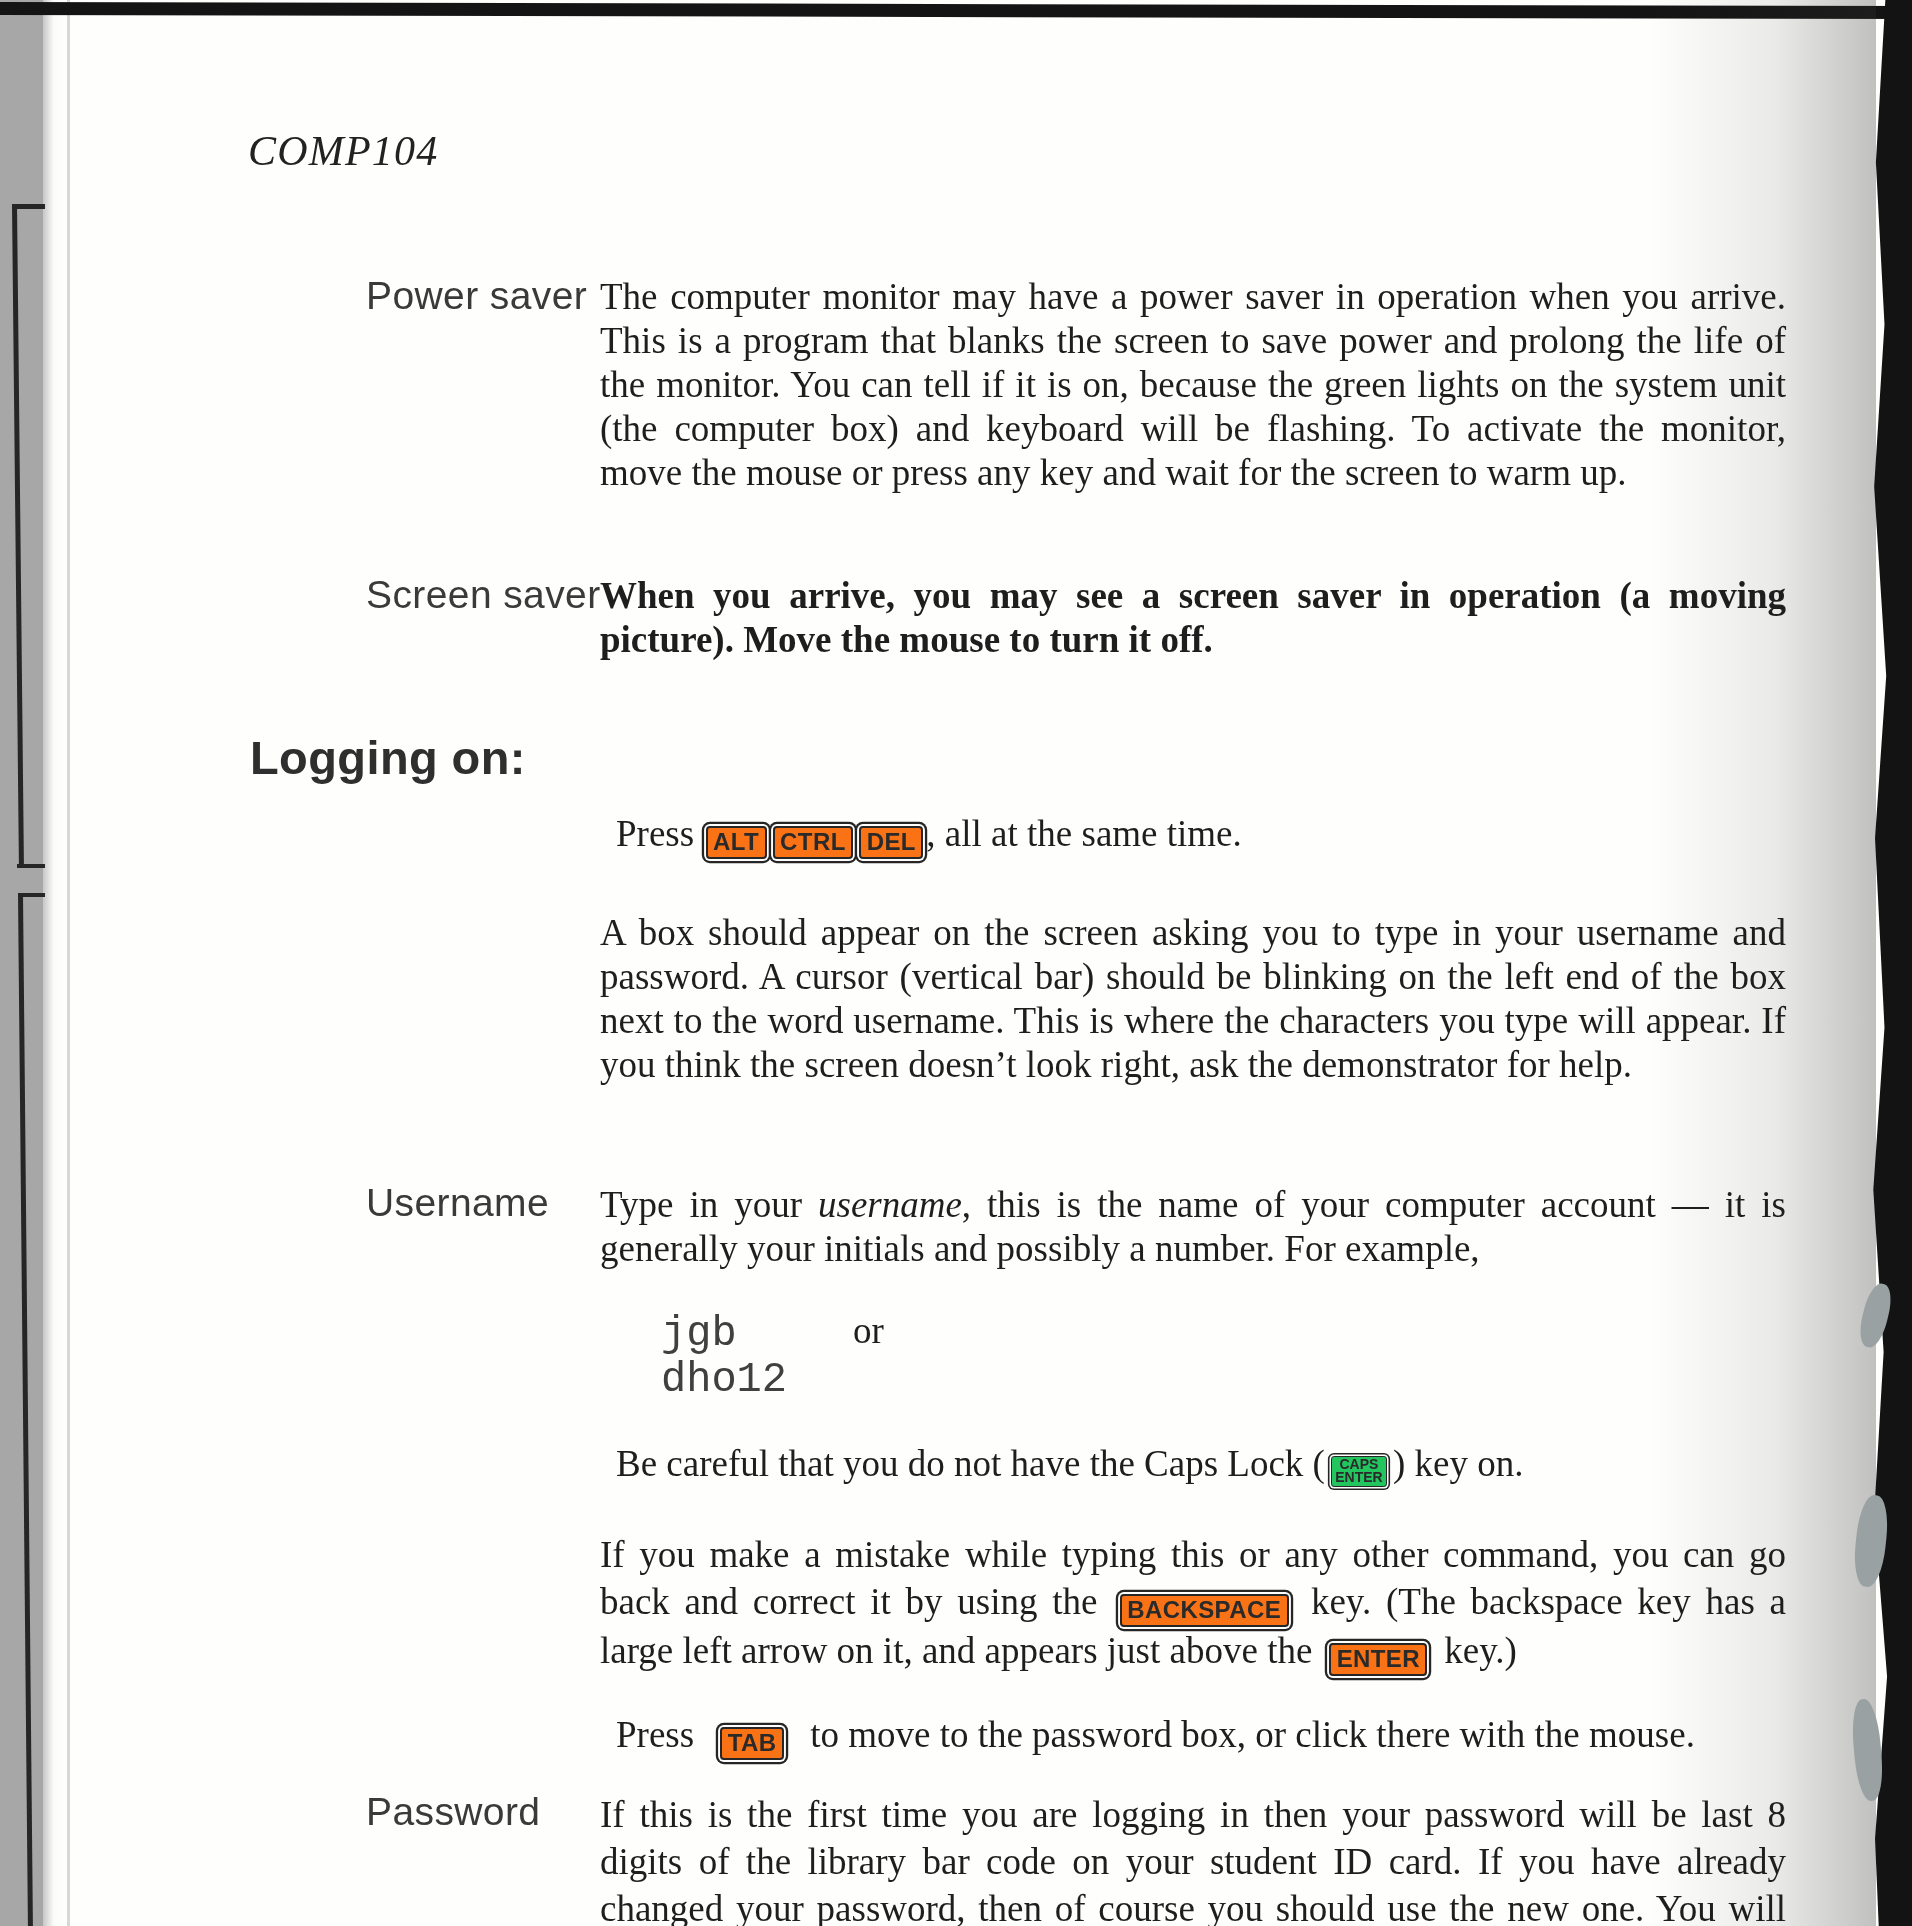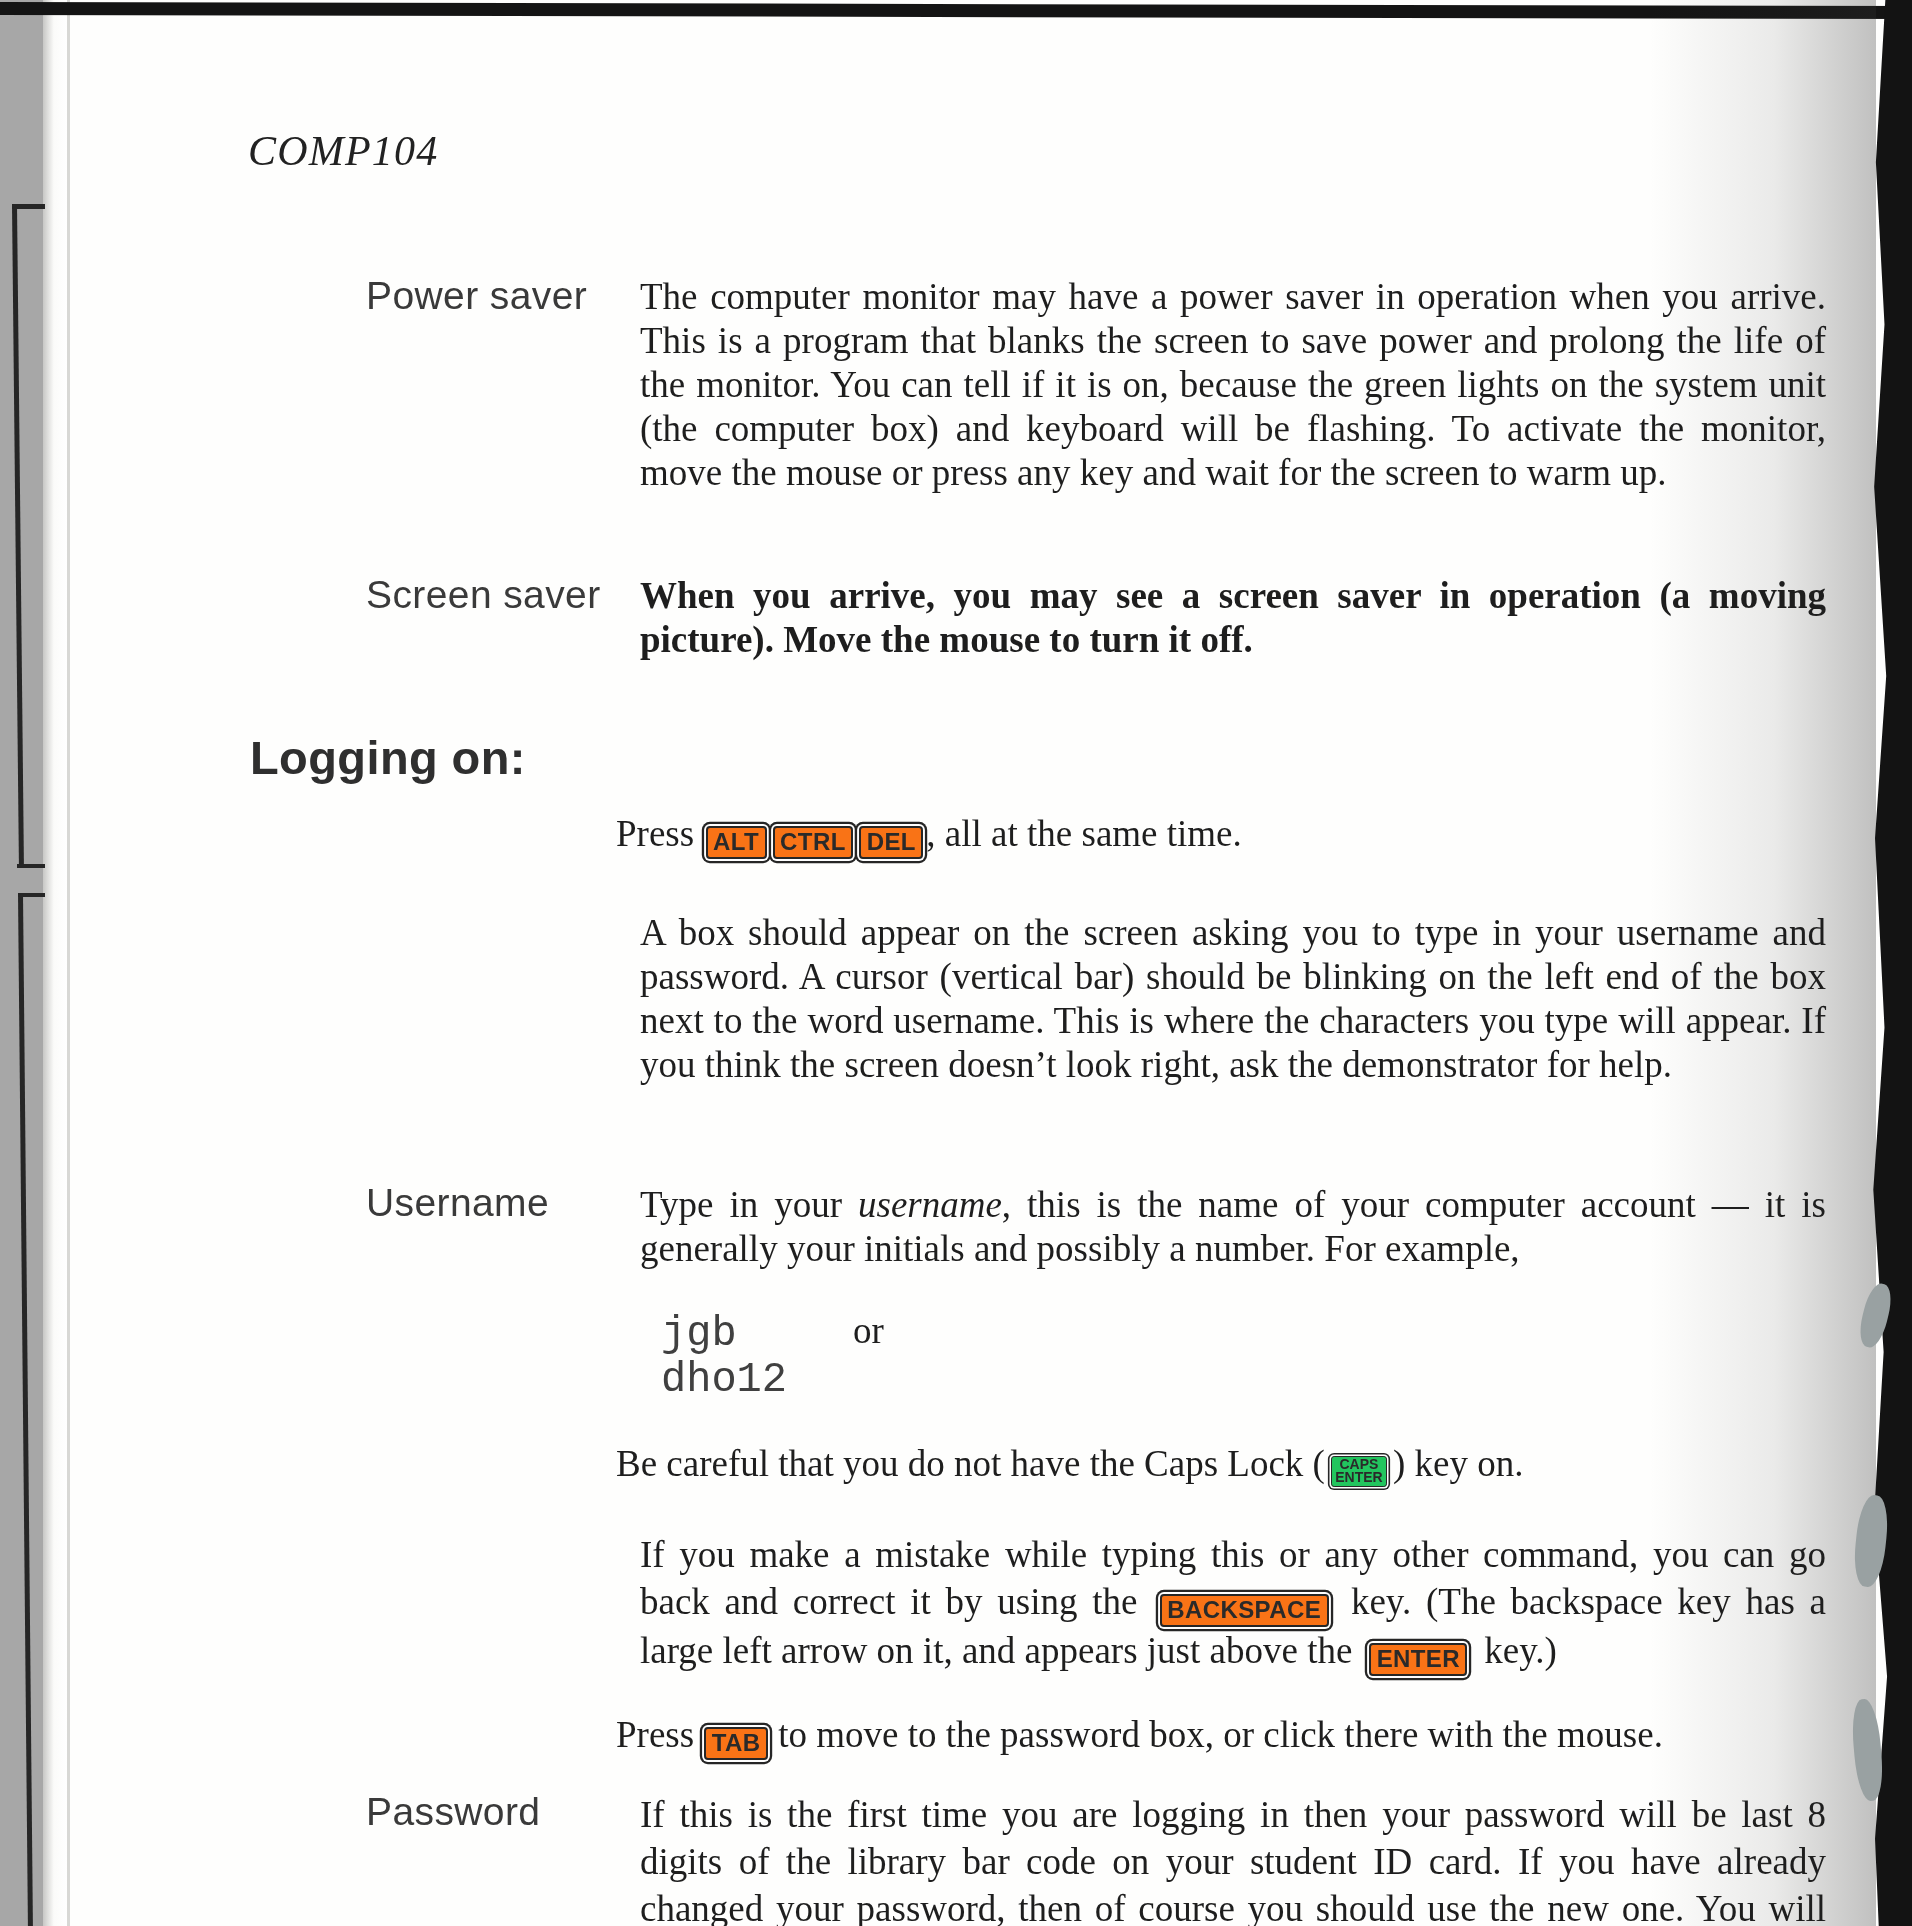--- a/index.html
+++ b/index.html
@@ -19,21 +19,21 @@
   .right-band{position:absolute;top:0;left:1869px;width:43px;height:2704px;background:#131313;
         clip-path:polygon(38% 0,100% 0,100% 100%,18% 100%,34% 96%,12% 91%,38% 86%,10% 80%,30% 74%,14% 68%,42% 62%,12% 56%,34% 50%,10% 44%,36% 38%,14% 31%,40% 25%,12% 18%,36% 12%,16% 6%);}
   .edge-blob{position:absolute;background:#99a1a2;border-radius:45%;}
 
   
   .course{position:absolute;left:248px;top:127px;font:italic 400 42px "Liberation Serif",serif;
         letter-spacing:1.2px;color:#222;}
   .label{position:absolute;left:366px;font:400 39px "Liberation Sans",sans-serif;color:#3a3a3a;letter-spacing:0.4px;}
   .heading{position:absolute;left:250px;top:730px;font:700 47px "Liberation Sans",sans-serif;
         color:#2f2f2f;letter-spacing:0.4px;}
-  .para{position:absolute;left:640px;width:1186px;font-size:37px;line-height:44px;
+  .para{position:absolute;left:600px;width:1186px;font-size:37px;line-height:44px;
         text-align:justify;color:#1e1e1e;}
   .line{position:absolute;left:616px;width:1233px;font-size:37px;line-height:50px;color:#1e1e1e;}
   .ital{font-style:italic;}
   .mono{font-family:"Liberation Mono",monospace;font-size:35px;color:#2b2b2b;}
   .code-line{position:absolute;left:661px;font-size:42px;color:#404040;}
   .code-or{position:absolute;left:853px;font-size:37px;color:#1e1e1e;}
 
   
   .key{display:inline-block;font:700 24px "Liberation Sans",sans-serif;letter-spacing:0.4px;color:#2a2a2a;
        background:#f97316;border:2.3px solid #262626;border-radius:3.9px;padding:2.3px 5.4px 3.1px;
@@ -92,21 +92,21 @@
 
   <div class="line" style="top:1439px;">
     <span>Be careful that you do not have the Caps Lock (</span><span class="key-stack"><span>CAPS</span><br><span>ENTER</span></span><span>) key on.</span>
   </div>
 
   <div class="para" style="top:1531px;line-height:47px;">
     <span>If you make a mistake while typing this or any other command, you can go back and correct it by using the </span><span class="key">BACKSPACE</span><span> key.  (The backspace key has a large left arrow on it, and appears just above the </span><span class="key">ENTER</span><span> key.)</span>
   </div>
 
   <div class="line" style="top:1710px;">
-    <span>Press </span><span class="key" style="margin:0 1px;">TAB</span><span> to move to the password box, or click there with the mouse.</span>
+    <span>Press </span><span class="key" style="margin:0 17px;">TAB</span><span> to move to the password box, or click there with the mouse.</span>
   </div>
 
   <div class="label" style="top:1790px;">Password</div>
   <div class="para" style="top:1791px;line-height:47px;">
     <span>If this is the first time you are logging in then your password will be last 8 digits of the library bar code on your student ID card.  If you have already changed your password, then of course you should use the new one.  You will not see your password appearing as you type it — it is hidden for your privacy.  Press </span>
   </div>
 
 </div>
 
 

